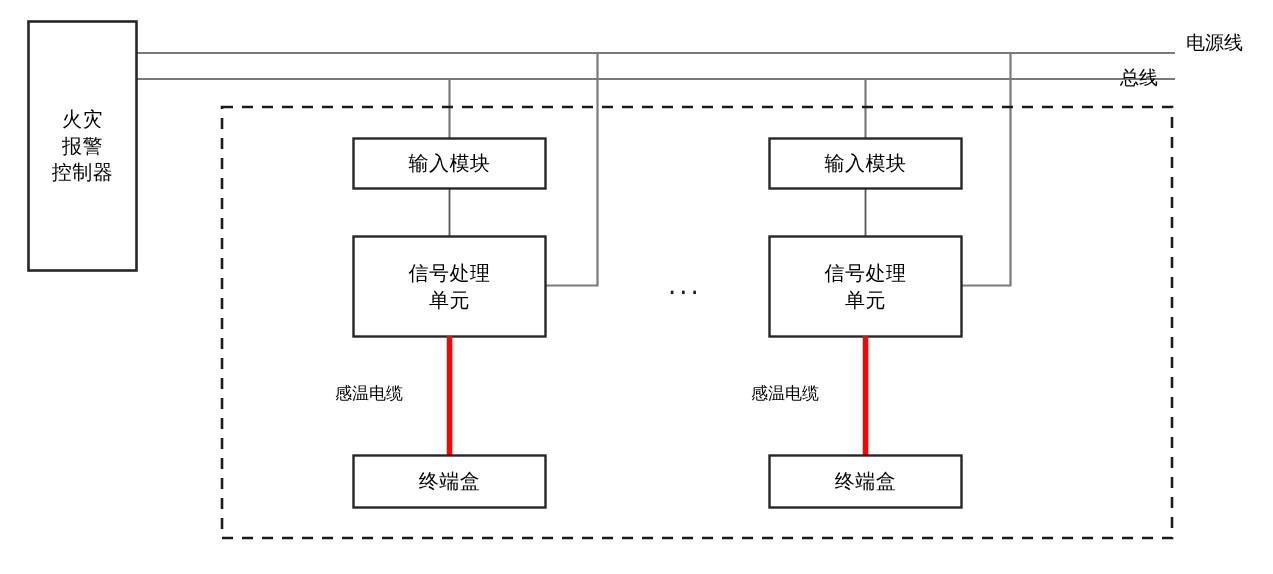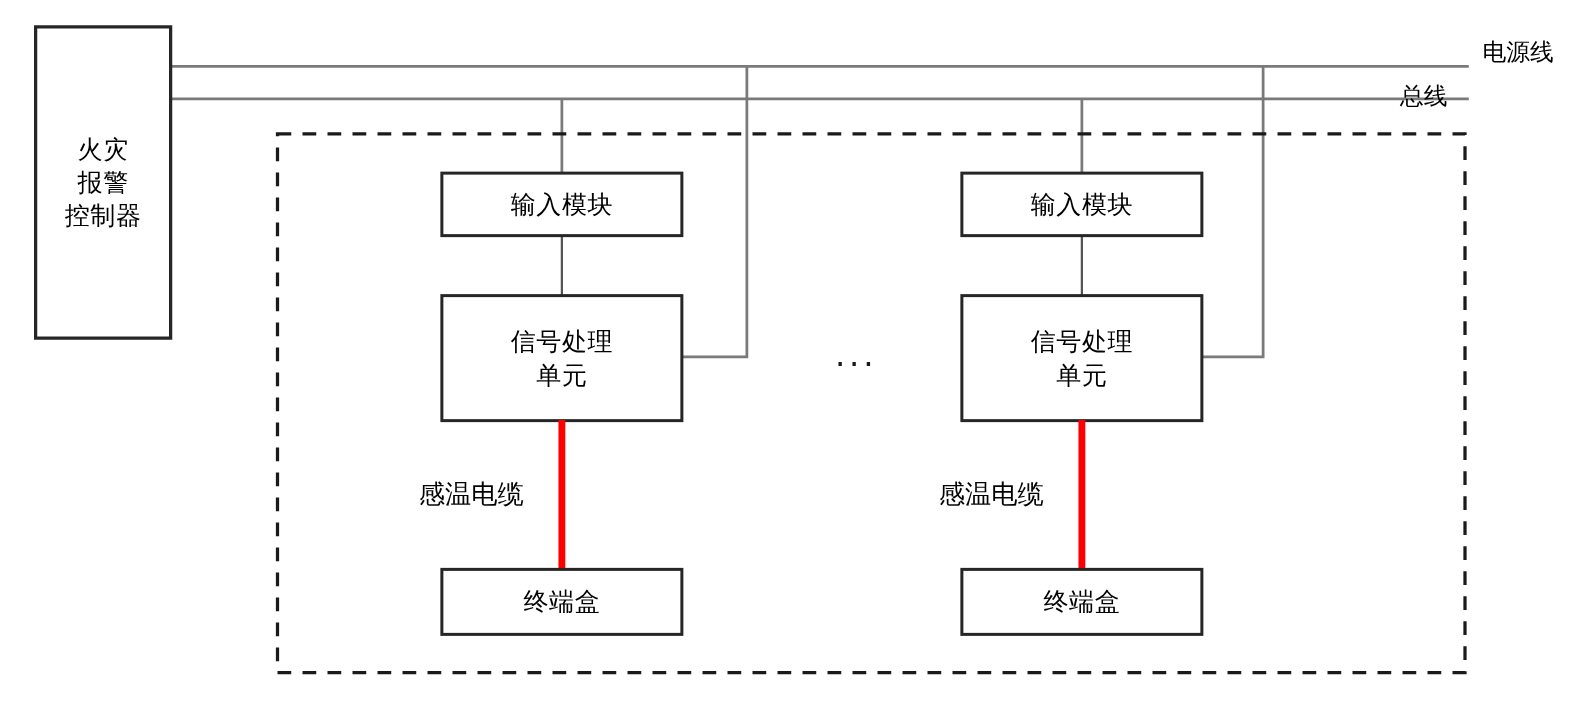--- a/index.html
+++ b/index.html
@@ -34,21 +34,21 @@
     color: #000000;
     font-size: 20px;
     line-height: 1.32;
     letter-spacing: 0.5px;
     pointer-events: none;
   }
   .node-label span { display: block; white-space: pre; }
   .free-label {
     position: absolute;
     color: #000000;
-    font-size: 21px;
+    font-size: 17px;
     line-height: 1.2;
     white-space: nowrap;
   }
   .free-label.size-lg { font-size: 19px; }
   .ellipsis {
     position: absolute;
     color: #1a1a1a;
     font-size: 26px;
     line-height: 1;
     letter-spacing: 3px;

